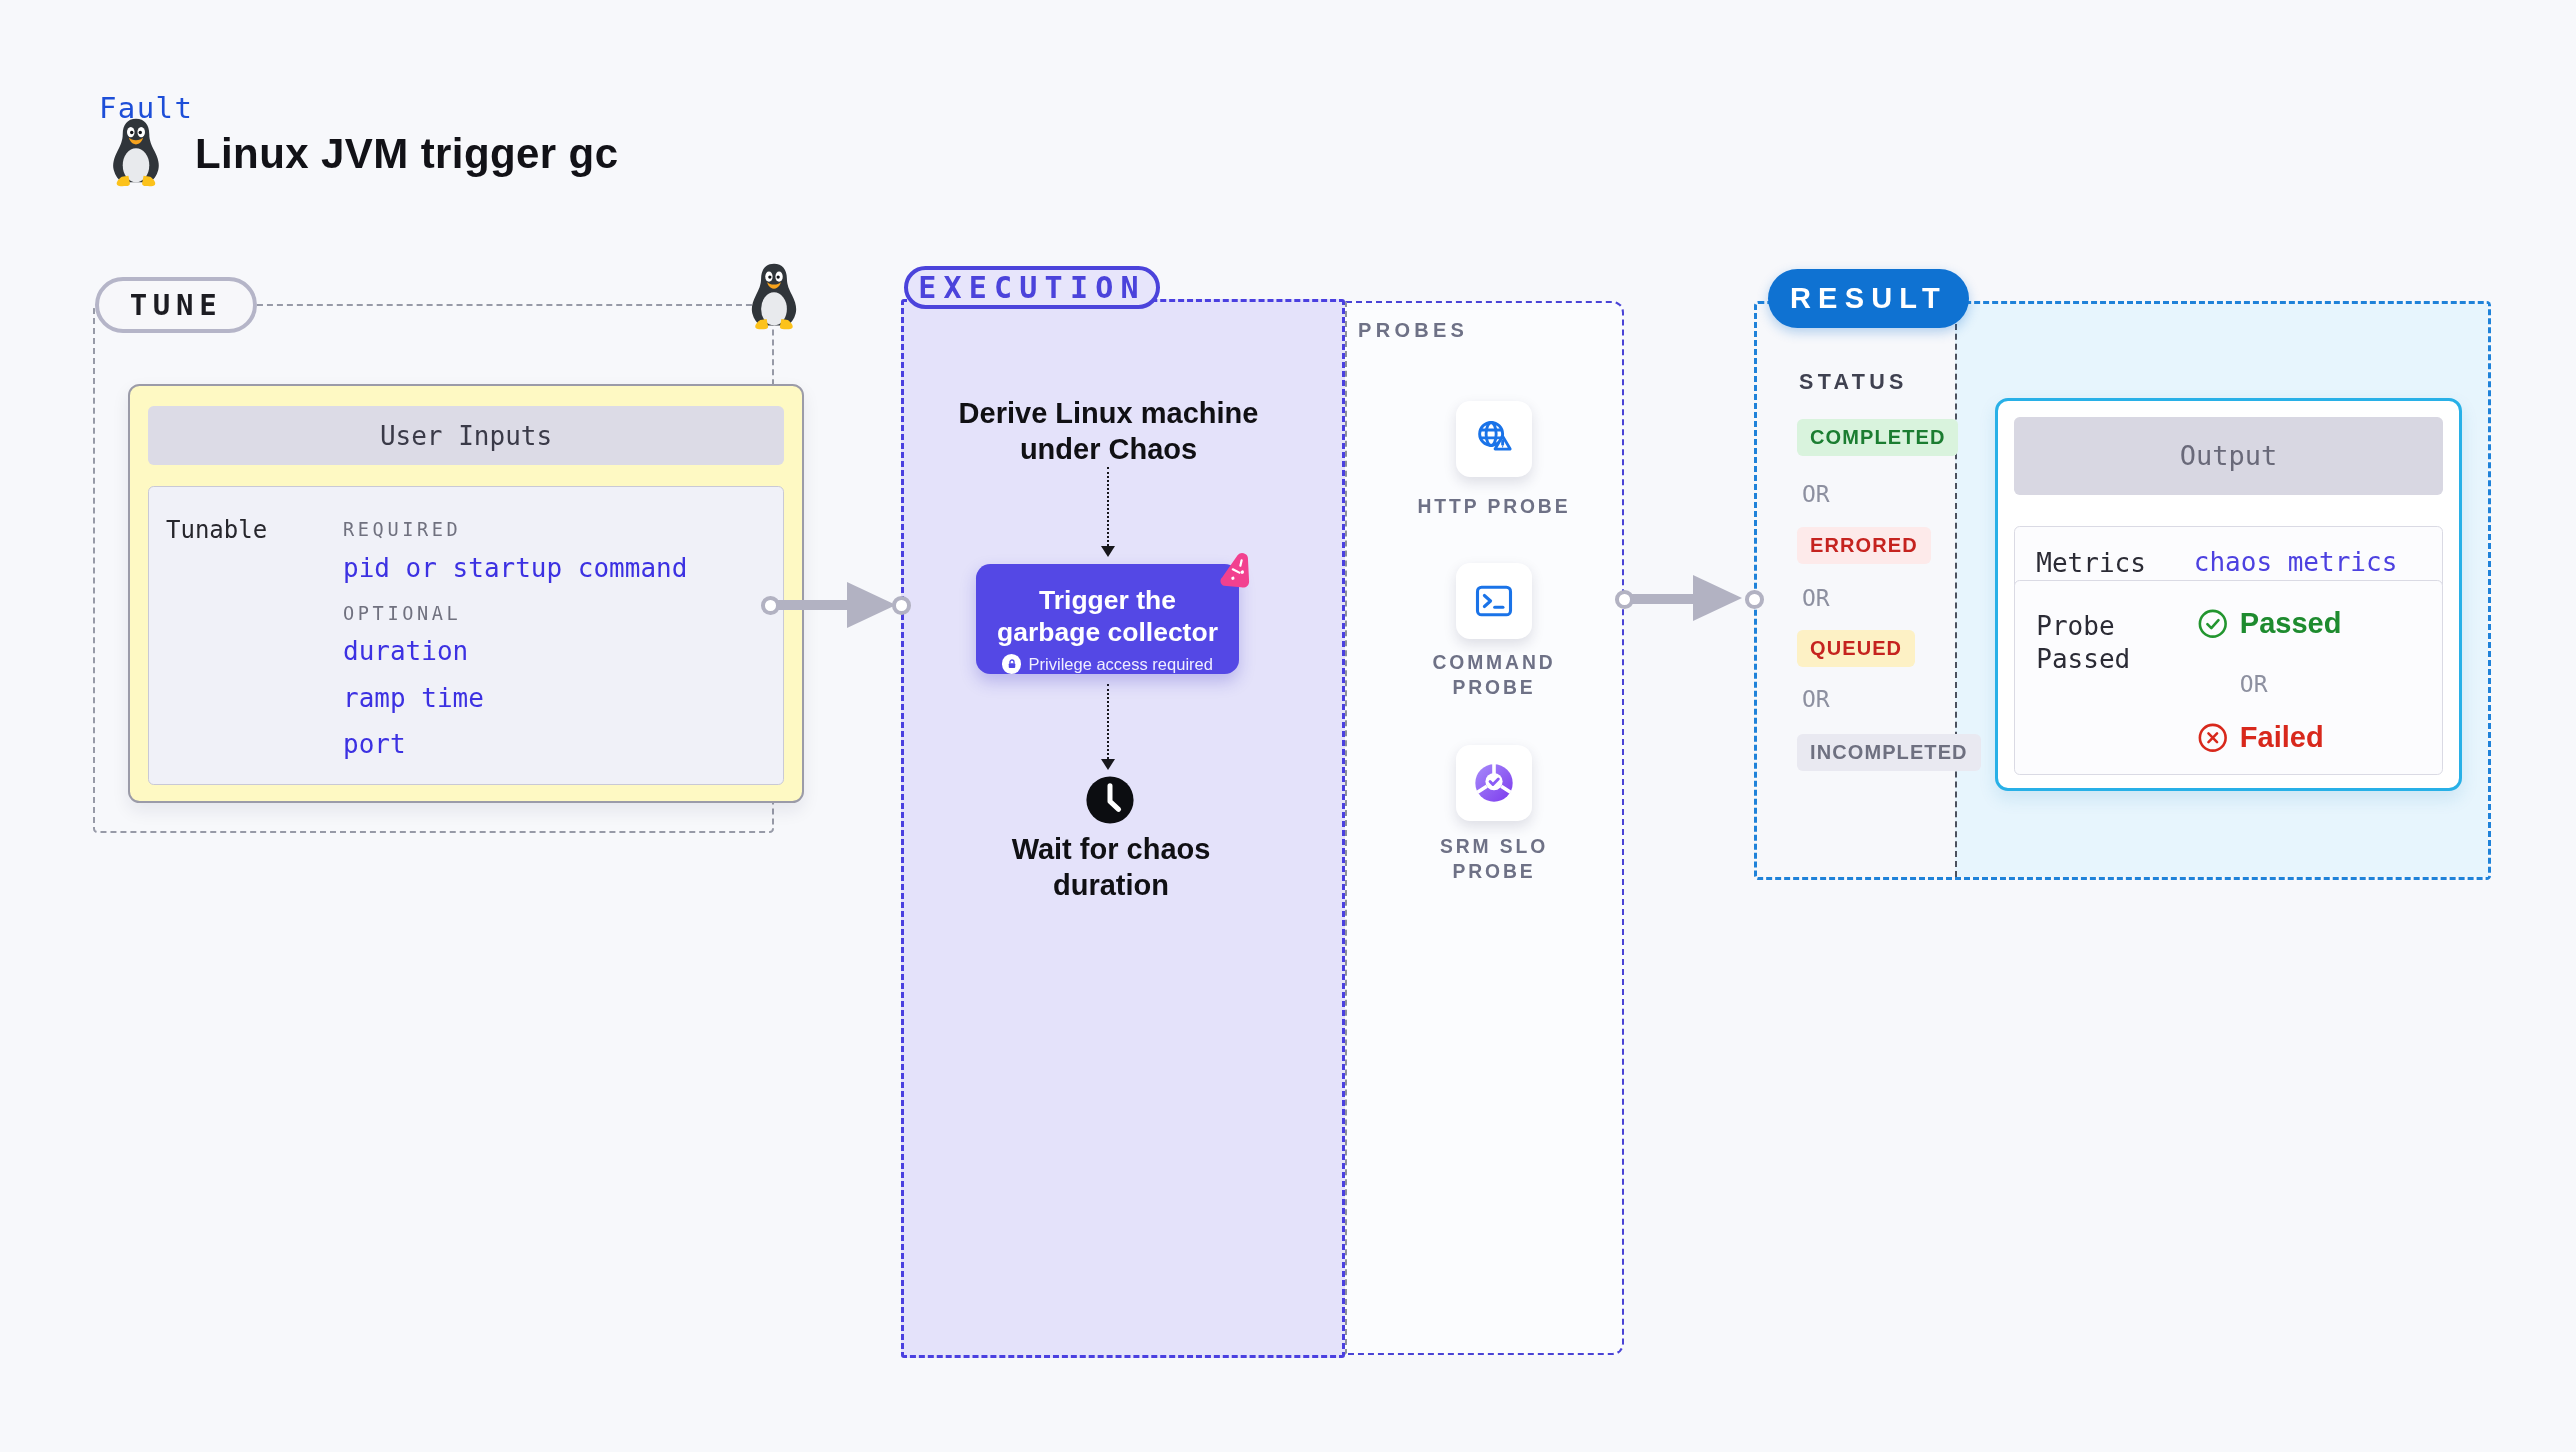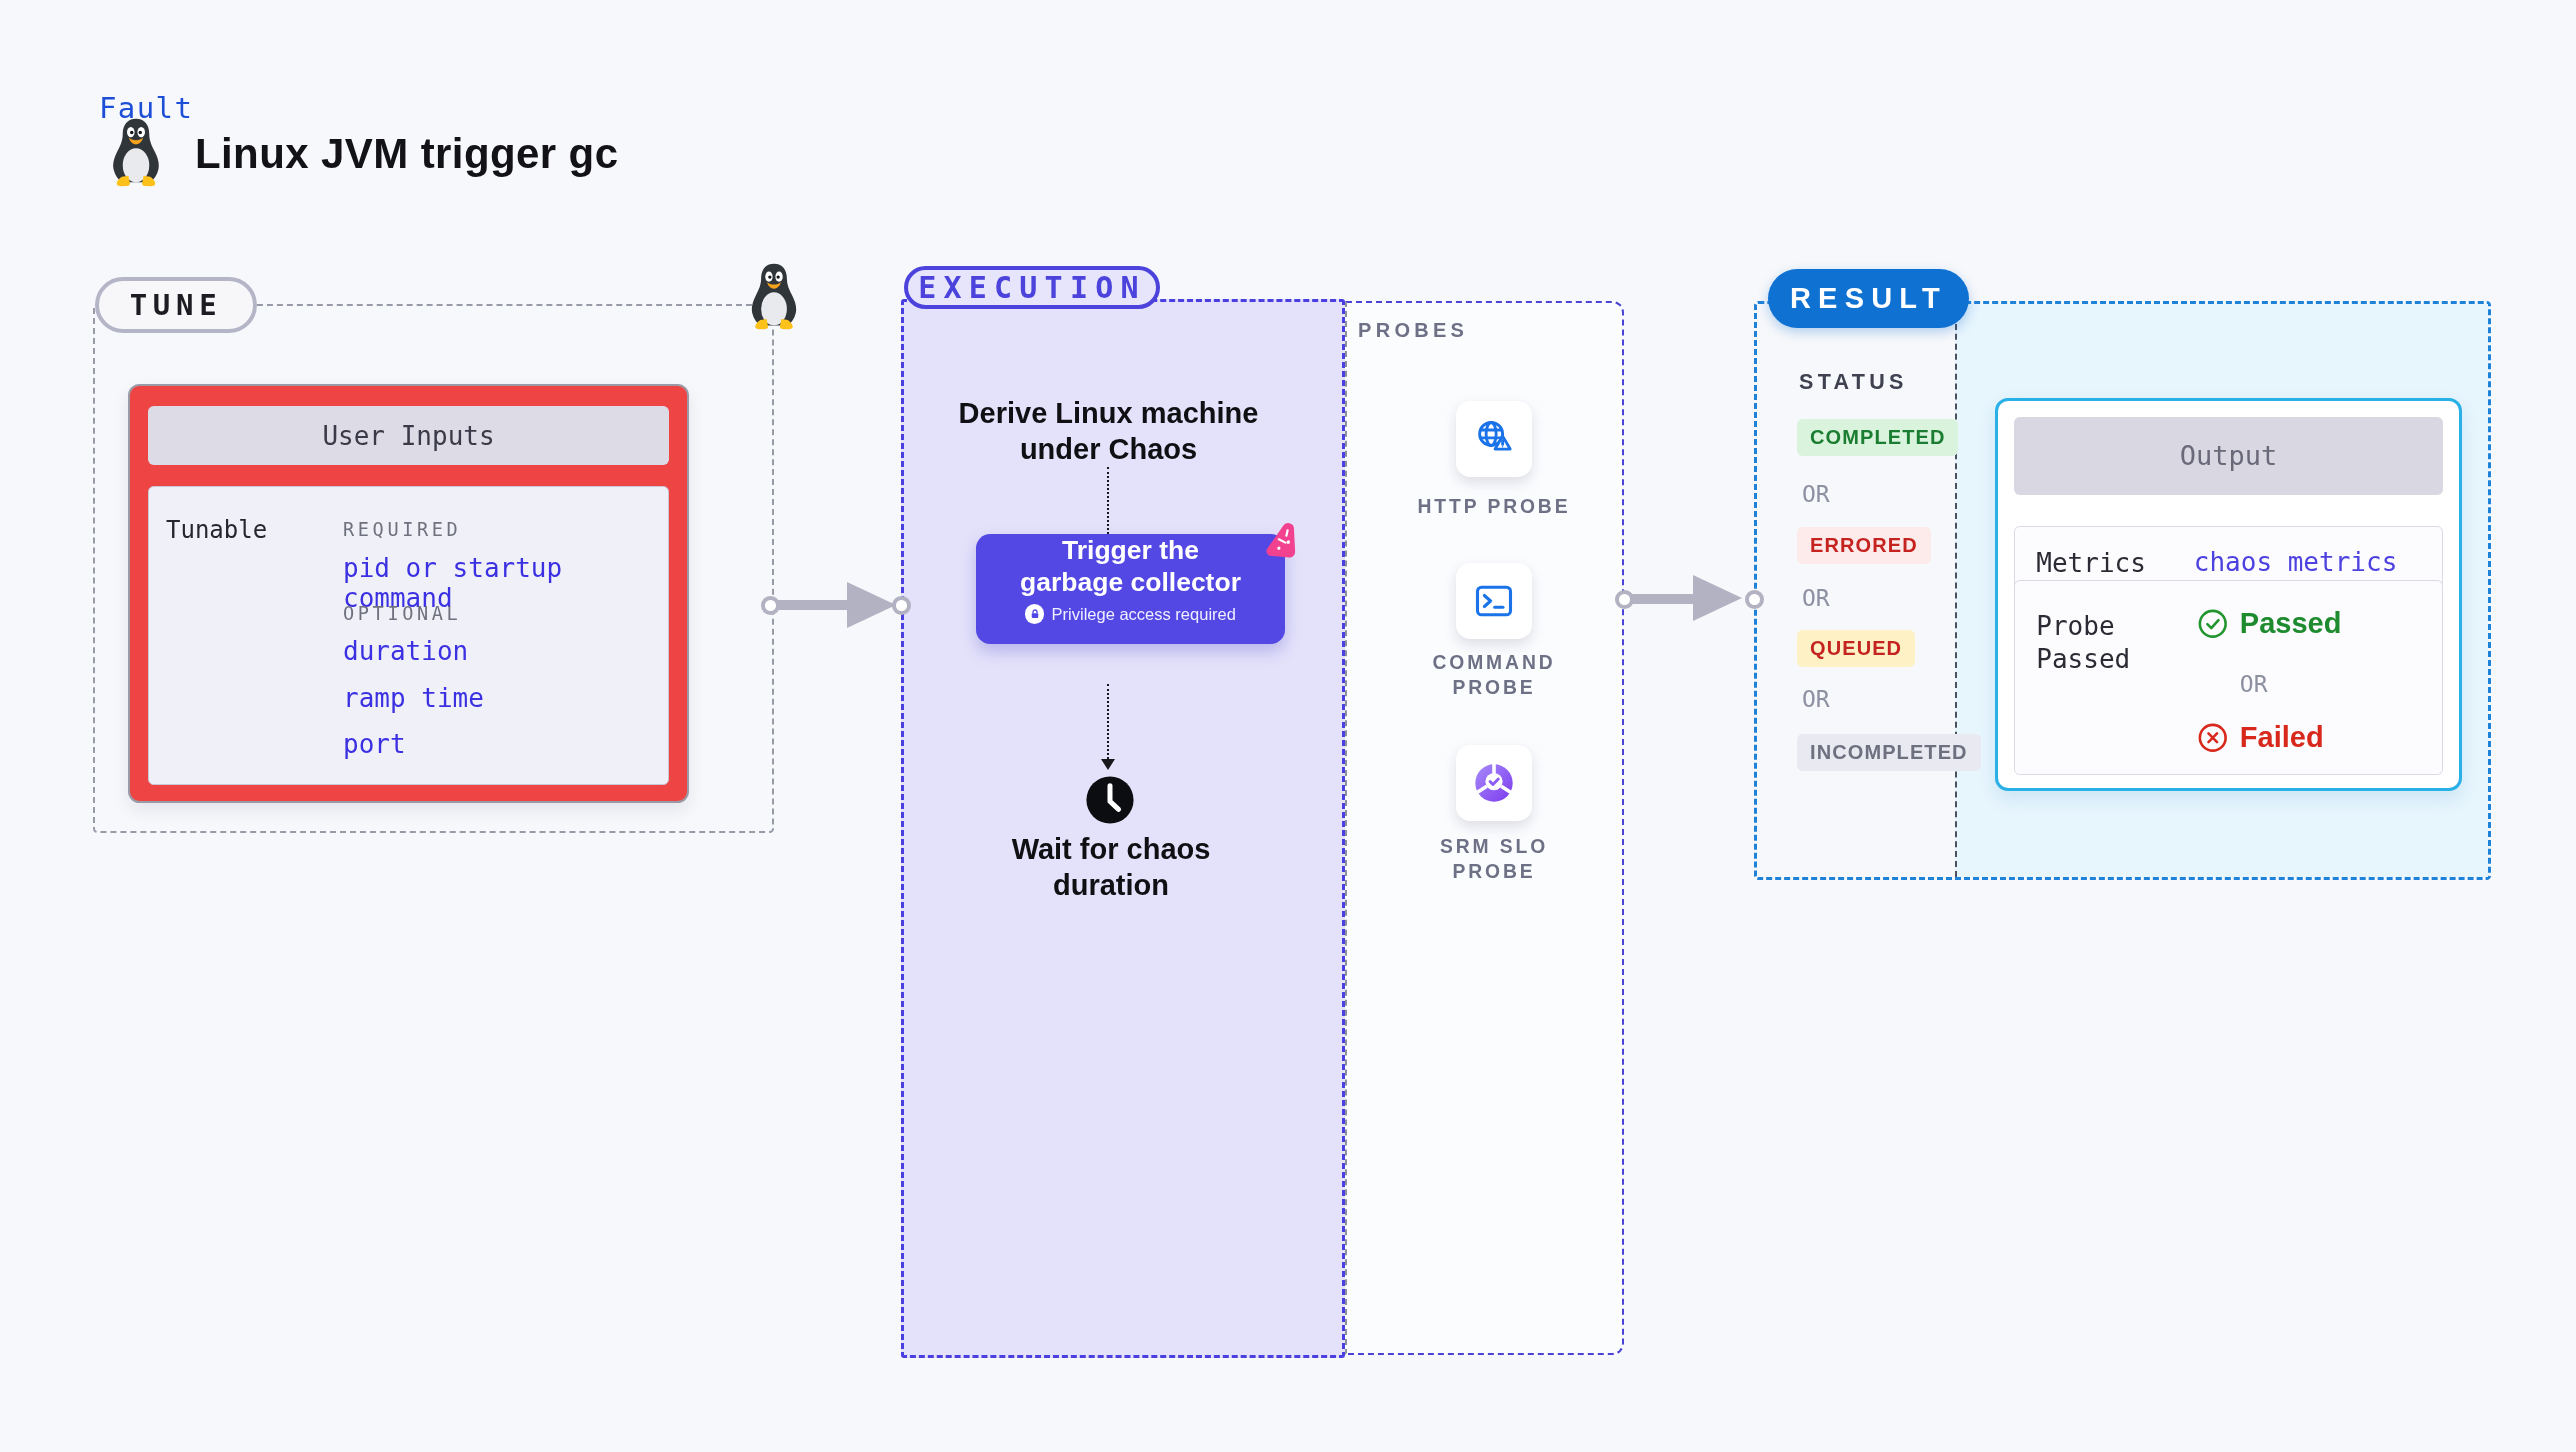--- a/index.html
+++ b/index.html
@@ -21,21 +21,21 @@
 
   
   .tune-box { left:93px; top:304px; width:681px; height:529px;
               border:2.9px dashed #979aa7; border-radius:4.3px; }
   .tune-pill { left:95px; top:277px; width:162px; height:56px; background:#f7f7fa;
                border:4.3px solid #b5b5c8; border-radius:34px; display:flex; align-items:center;
                justify-content:center; font-size:29px; font-weight:bold; color:#1c1c22;
                letter-spacing:5.7px; z-index:3; }
   .tune-tux { left:744px; top:261px; width:60px; height:70px; z-index:3; }
 
-  .ui-card { left:128px; top:384px; width:561px; height:419px; background:#ef4444;
+  .ui-card { left:128px; top:384px; width:676px; height:419px; background:#fef9c3;
              border:2.1px solid #9b9ba8; border-radius:11.5px;
              box-shadow:0 7.2px 17px rgba(25,25,60,.08); }
   .ui-header { position:absolute; left:18px; right:18px; top:20px; height:59px;
                background:#dcdbe6; border-radius:5.7px; display:flex; align-items:center;
                justify-content:center; font-size:26px; color:#3a3a48; }
   .ui-body { position:absolute; left:18px; right:18px; top:100px; height:299px;
              background:#f0f1f8; border:1.4px solid #c9c9d6; border-radius:5.7px; }
   .tunable-label { position:absolute; left:17px; top:29px; font-size:24px; color:#26262c; }
   .param-caption { position:absolute; left:194px; font-size:18.6px; color:#70717f; letter-spacing:3.6px; }
   .param-link { position:absolute; left:194px; font-size:26px; color:#3c31e2; }
@@ -55,23 +55,23 @@
                 border-radius:0 11.5px 11.5px 0; }
   .exec-pill { left:904px; top:266px; width:256px; height:43px; background:#e7e5fb;
                border:4.3px solid #4b43db; border-radius:34px; display:flex; align-items:center;
                justify-content:center; font-size:30px; font-weight:bold; color:#4b43db;
                letter-spacing:7.2px; z-index:3; }
   .derive-text { left:951px; top:395px; width:315px; text-align:center; font-size:29px;
                  font-weight:bold; color:#101014; line-height:36px; }
   .dot-line { width:0; border-left:2.9px dotted #17171c; }
   .dot-head { width:0; height:0; border-left:7.9px solid transparent;
               border-right:7.9px solid transparent; border-top:11.5px solid #17171c; }
-  .trigger-box { left:976px; top:534px; width:309px; height:110px; background:#5448e5;
+  .trigger-box { left:976px; top:564px; width:263px; height:110px; background:#5448e5;
                  border-radius:14.3px; box-shadow:0 7.2px 15.8px rgba(60,50,200,.25);
-                 padding-top:0; z-index:2; }
+                 padding-top:20px; z-index:2; }
   .trigger-title { text-align:center; font-size:26.5px; font-weight:bold; color:#ffffff;
                    line-height:32px; }
   .trigger-note-row { display:flex; align-items:center; justify-content:center; gap:7.2px;
                       margin-top:6.4px; }
   .lock-bubble { width:19.3px; height:19.3px; background:#ffffff; border-radius:50%;
                  display:flex; align-items:center; justify-content:center; }
   .trigger-note { font-size:16.5px; color:#f0efff; }
   .chaos-badge { position:absolute; right:-18.6px; top:-17px; width:47px; height:47px;
                  transform:rotate(-10deg); }
   .clock-wrap { left:1085px; top:775px; width:50px; height:50px; }

